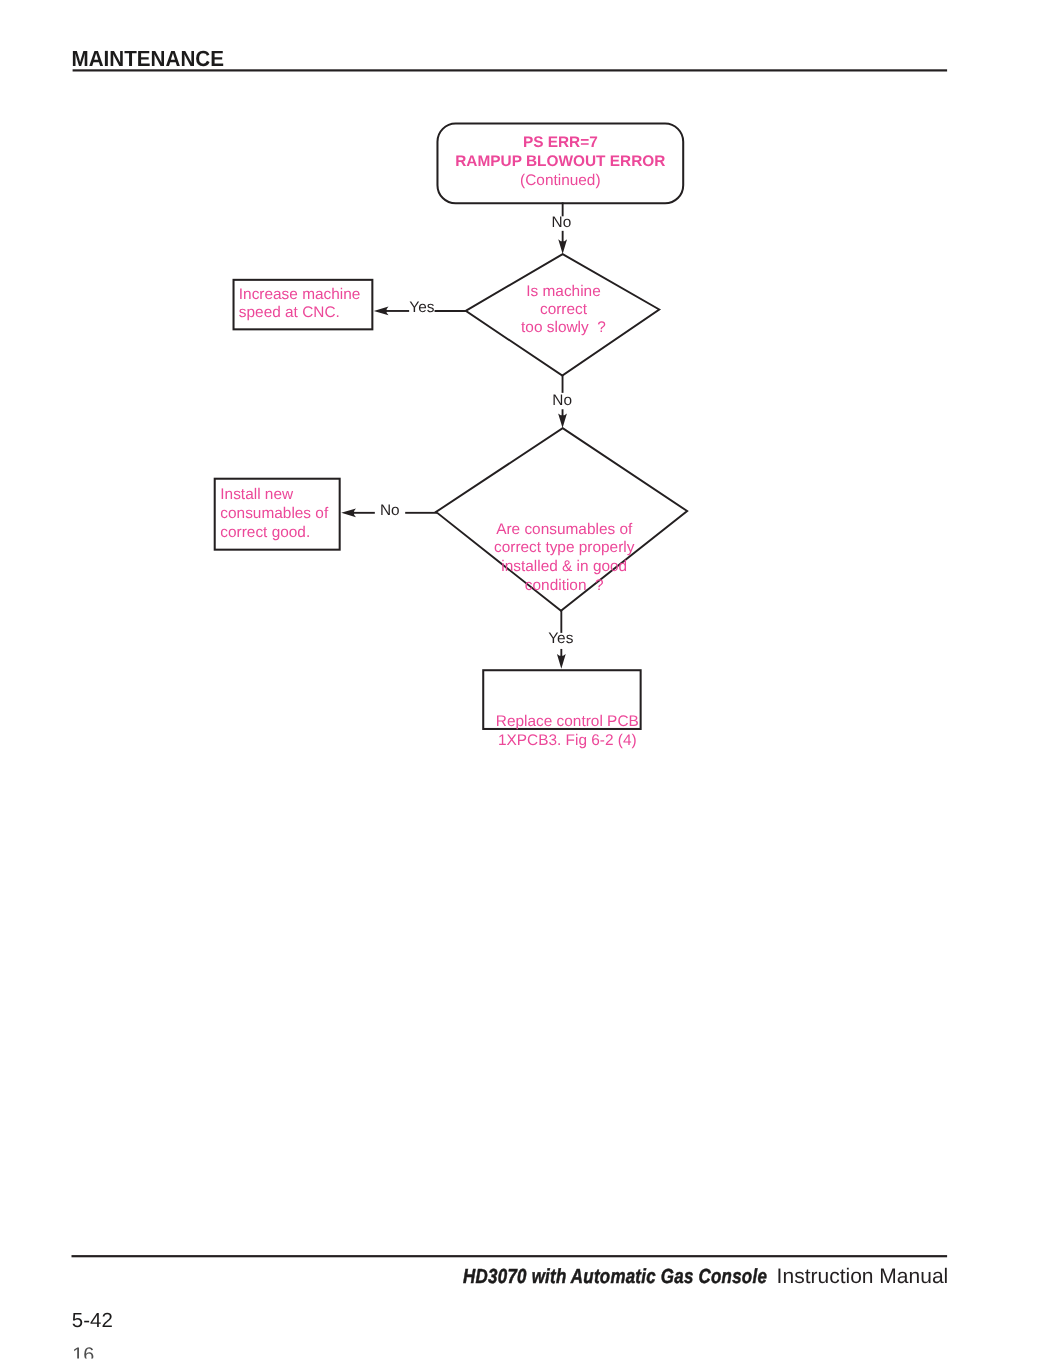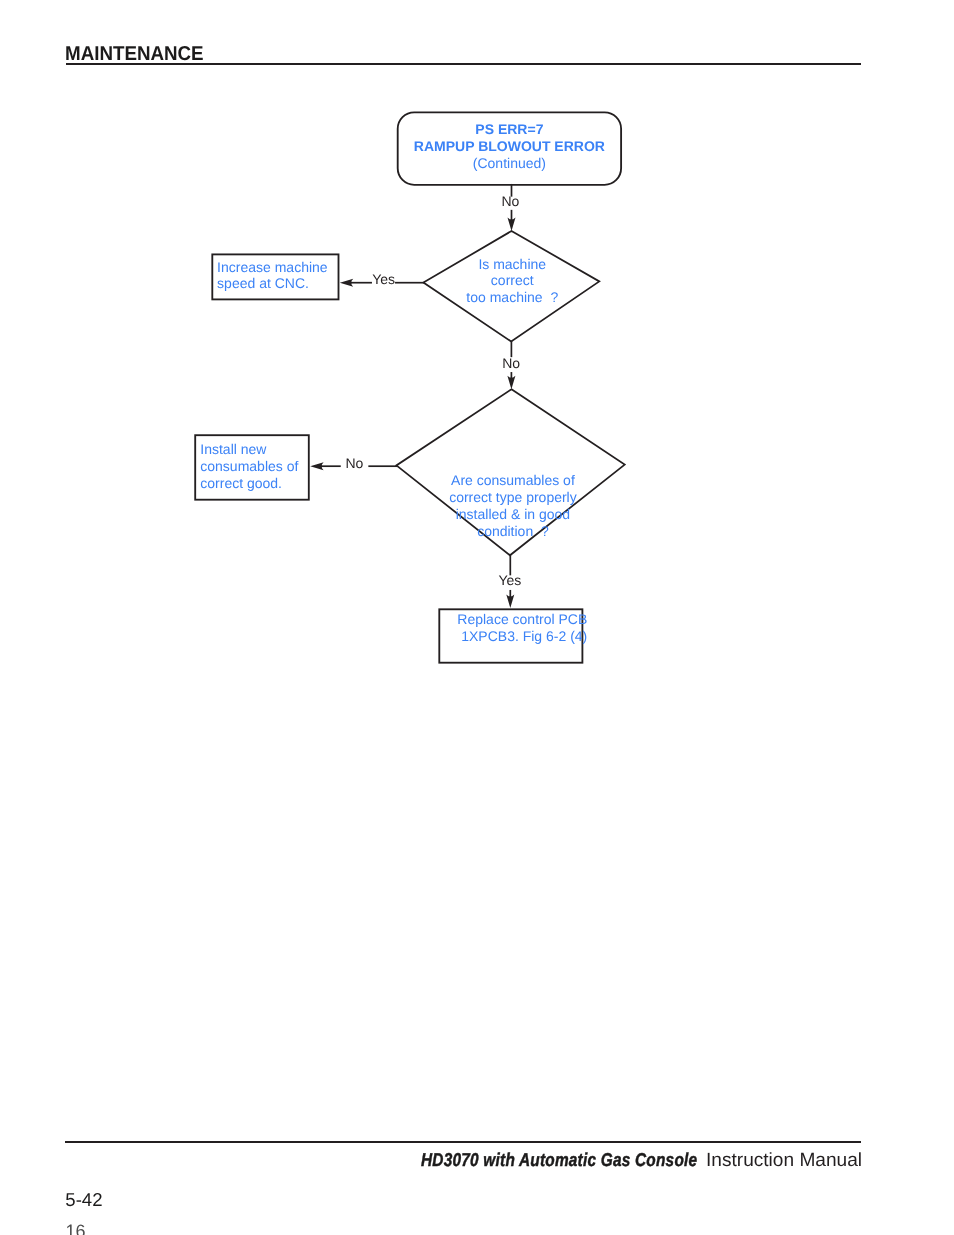--- a/index.html
+++ b/index.html
@@ -26,21 +26,21 @@
             letter-spacing:0.26px;-webkit-text-stroke:0.45px #1c1b1b;}
   .ftr-right .m-sub{display:inline-block;font-size:19.1px;color:#231f20;margin-left:-46.4px;}
   .ftr-mark{position:absolute;left:65.6px;top:1225px;font-size:18px;line-height:13px;
             color:#4e4e4e;white-space:nowrap;}
 
   
   #flow{position:absolute;left:0;top:0;width:954px;height:1235px;}
   #flow-shapes{fill:none;stroke:#231f20;stroke-width:1.75;
                stroke-linecap:square;stroke-linejoin:miter;}
   #flow-heads{fill:#231f20;stroke:none;}
-  .fc-text{position:absolute;font-size:14px;line-height:16.8px;color:#3b82f6;}
+  .fc-text{position:absolute;font-size:14px;line-height:16.8px;color:#ec4899;}
   .fc-text>div{white-space:pre;}
   .fc-text .b{font-weight:700;}
   .fc-label{position:absolute;font-size:14px;line-height:14px;color:#231f20;
             white-space:pre;transform:translateX(-50%);}
 </style>
 </head>
 <body>
 
 <div class="page">
 
@@ -77,38 +77,38 @@
 
   <div id="flow-text">
     <div class="fc-text" style="left:309.40px;top:120.95px;width:400px;text-align:center;">
       <div class="b">PS ERR=7</div>
       <div class="b">RAMPUP BLOWOUT ERROR</div>
       <div>(Continued)</div>
     </div>
     <div class="fc-text" style="left:312.25px;top:255.65px;width:400px;text-align:center;">
       <div>Is machine</div>
       <div>correct</div>
-      <div>too machine  ?</div>
+      <div>too slowly  ?</div>
     </div>
     <div class="fc-text" style="left:217.10px;top:258.70px;width:126.20px;text-align:left;">
       <div>Increase machine</div>
       <div>speed at CNC.</div>
     </div>
     <div class="fc-text" style="left:312.95px;top:436.45px;width:400px;text-align:center;margin-top:36px;">
       <div>Are consumables of</div>
       <div>correct type properly</div>
       <div>installed &amp; in good</div>
       <div>condition  ?</div>
     </div>
     <div class="fc-text" style="left:200.30px;top:441.15px;width:113.60px;text-align:left;">
       <div>Install new</div>
       <div>consumables of</div>
       <div>correct good.</div>
     </div>
-    <div class="fc-text" style="left:444.20px;top:611px;width:143.10px;text-align:right;">
+    <div class="fc-text" style="left:444.20px;top:647px;width:143.10px;text-align:center;">
       <div>Replace control PCB</div>
       <div>1XPCB3. Fig 6-2 (4)</div>
     </div>
     <div class="fc-label" style="left:510.40px;top:194.40px">No</div>
     <div class="fc-label" style="left:383.55px;top:271.60px">Yes</div>
     <div class="fc-label" style="left:511.10px;top:355.50px">No</div>
     <div class="fc-label" style="left:354.35px;top:456.20px">No</div>
     <div class="fc-label" style="left:509.85px;top:573.30px">Yes</div>
   </div>
 

